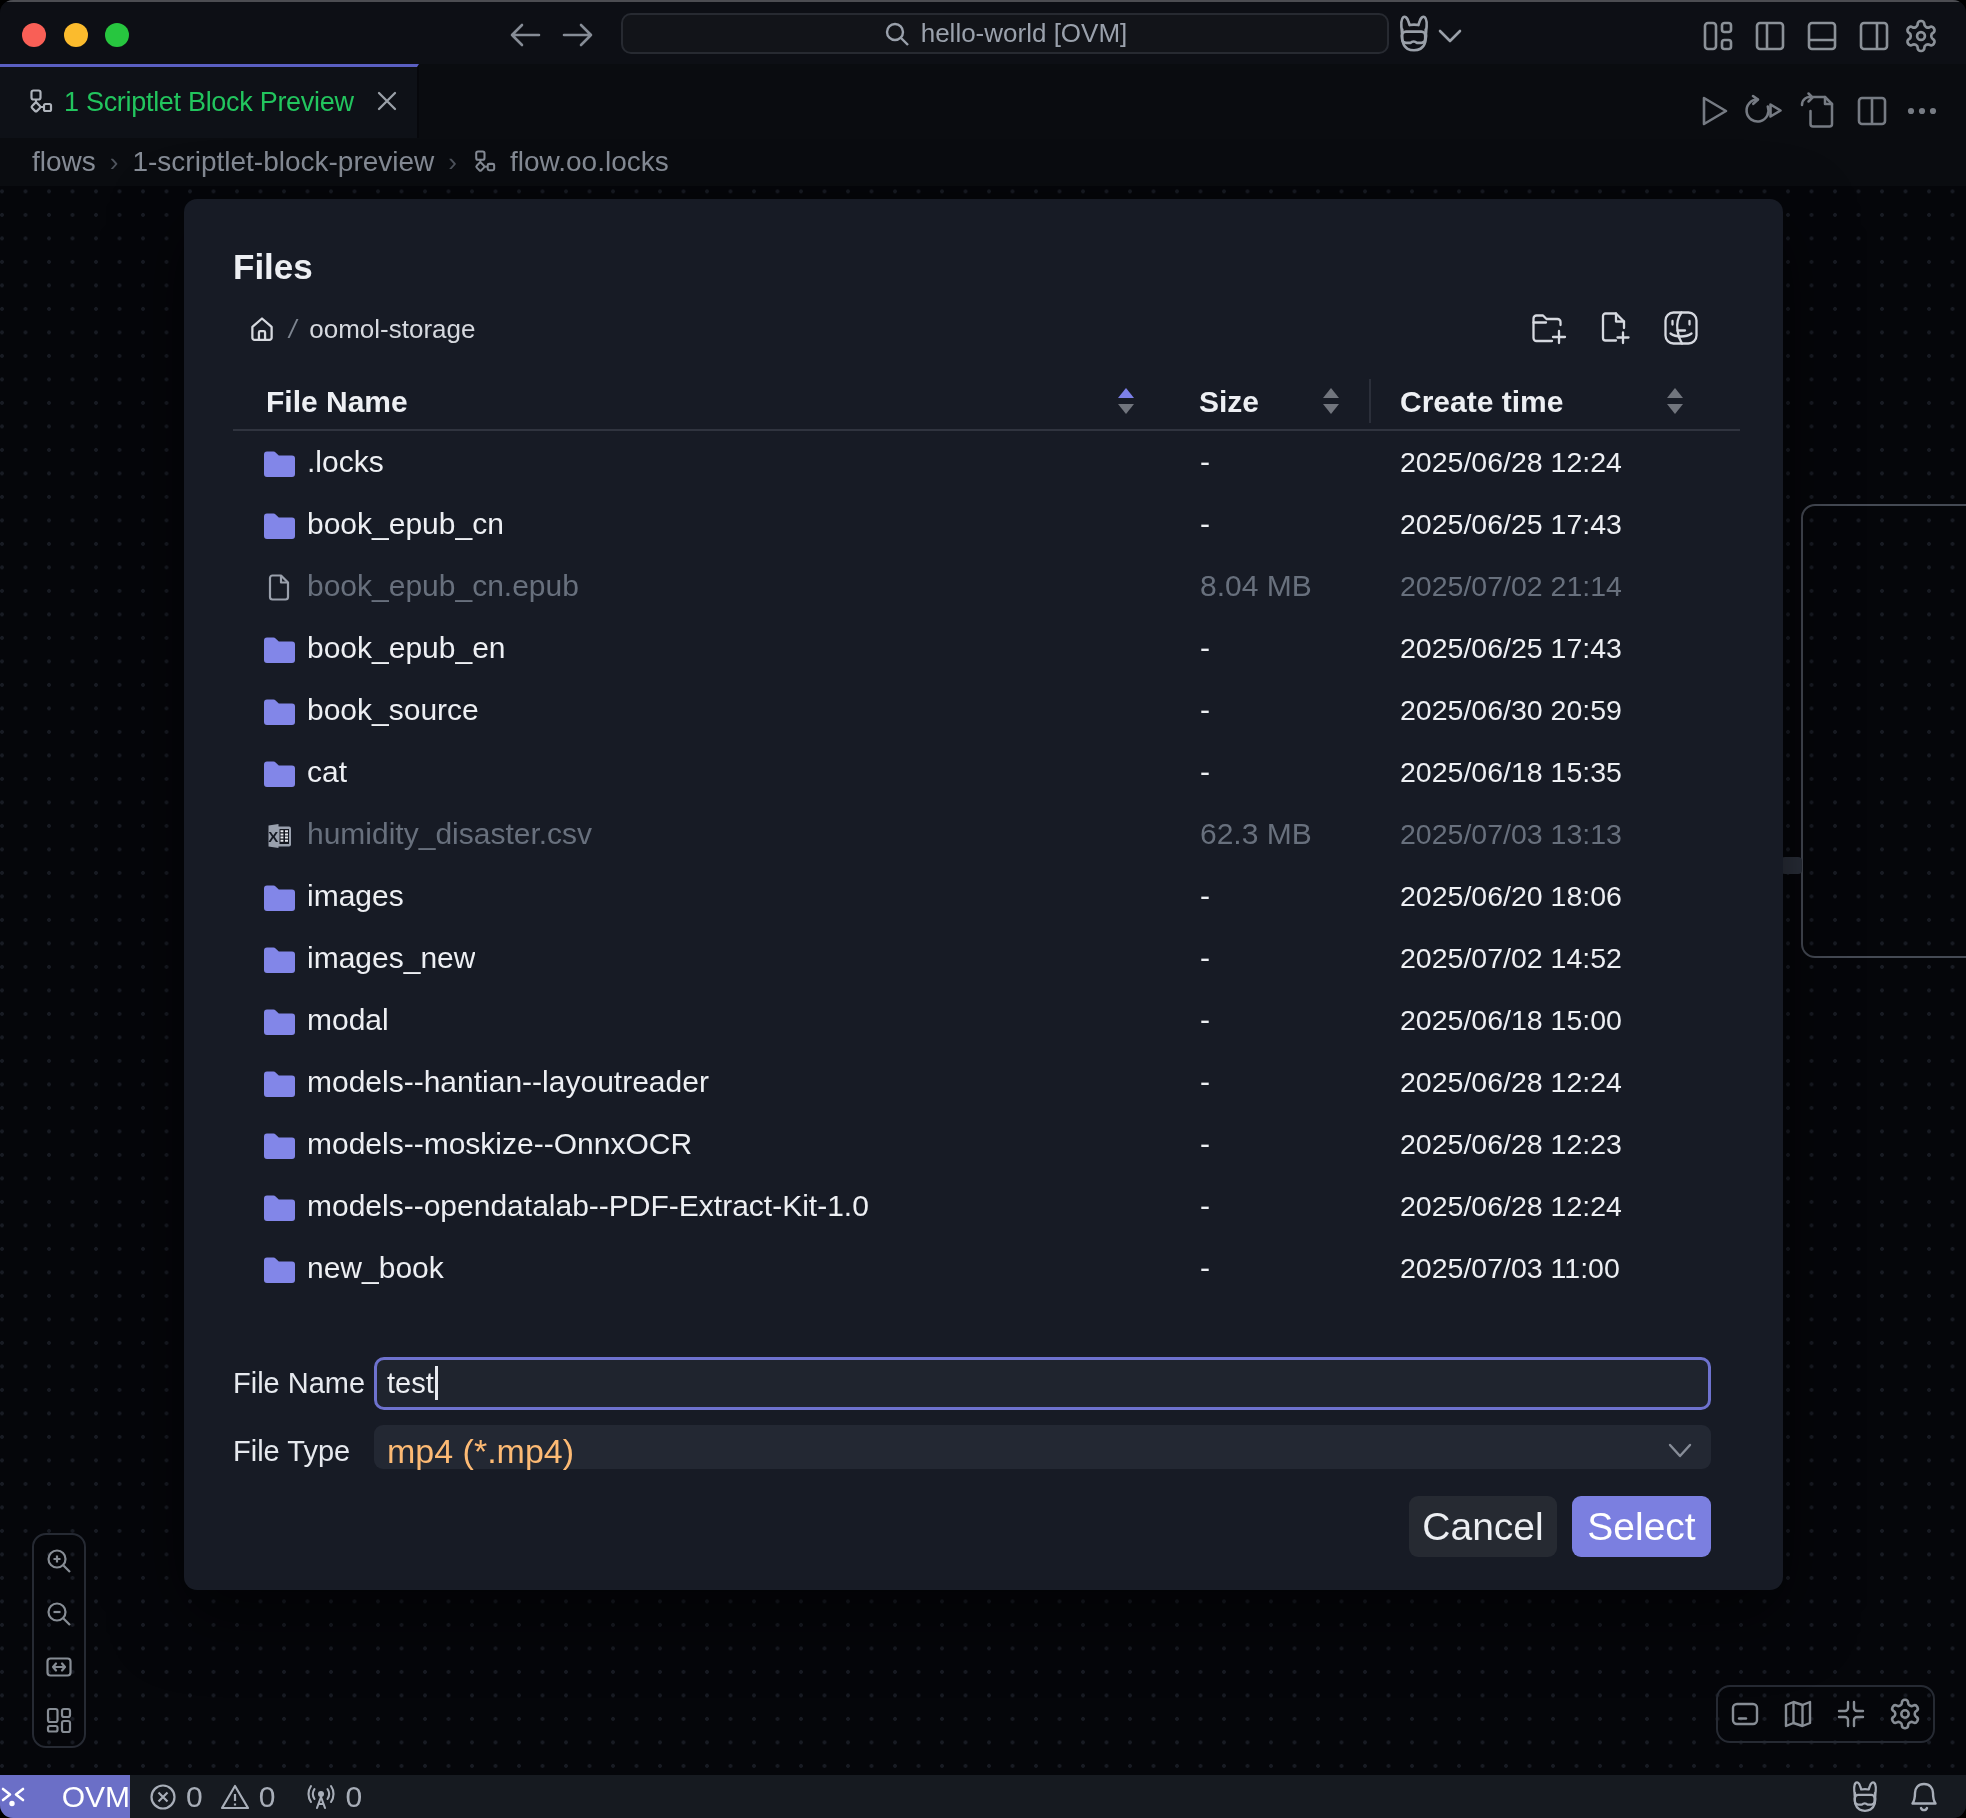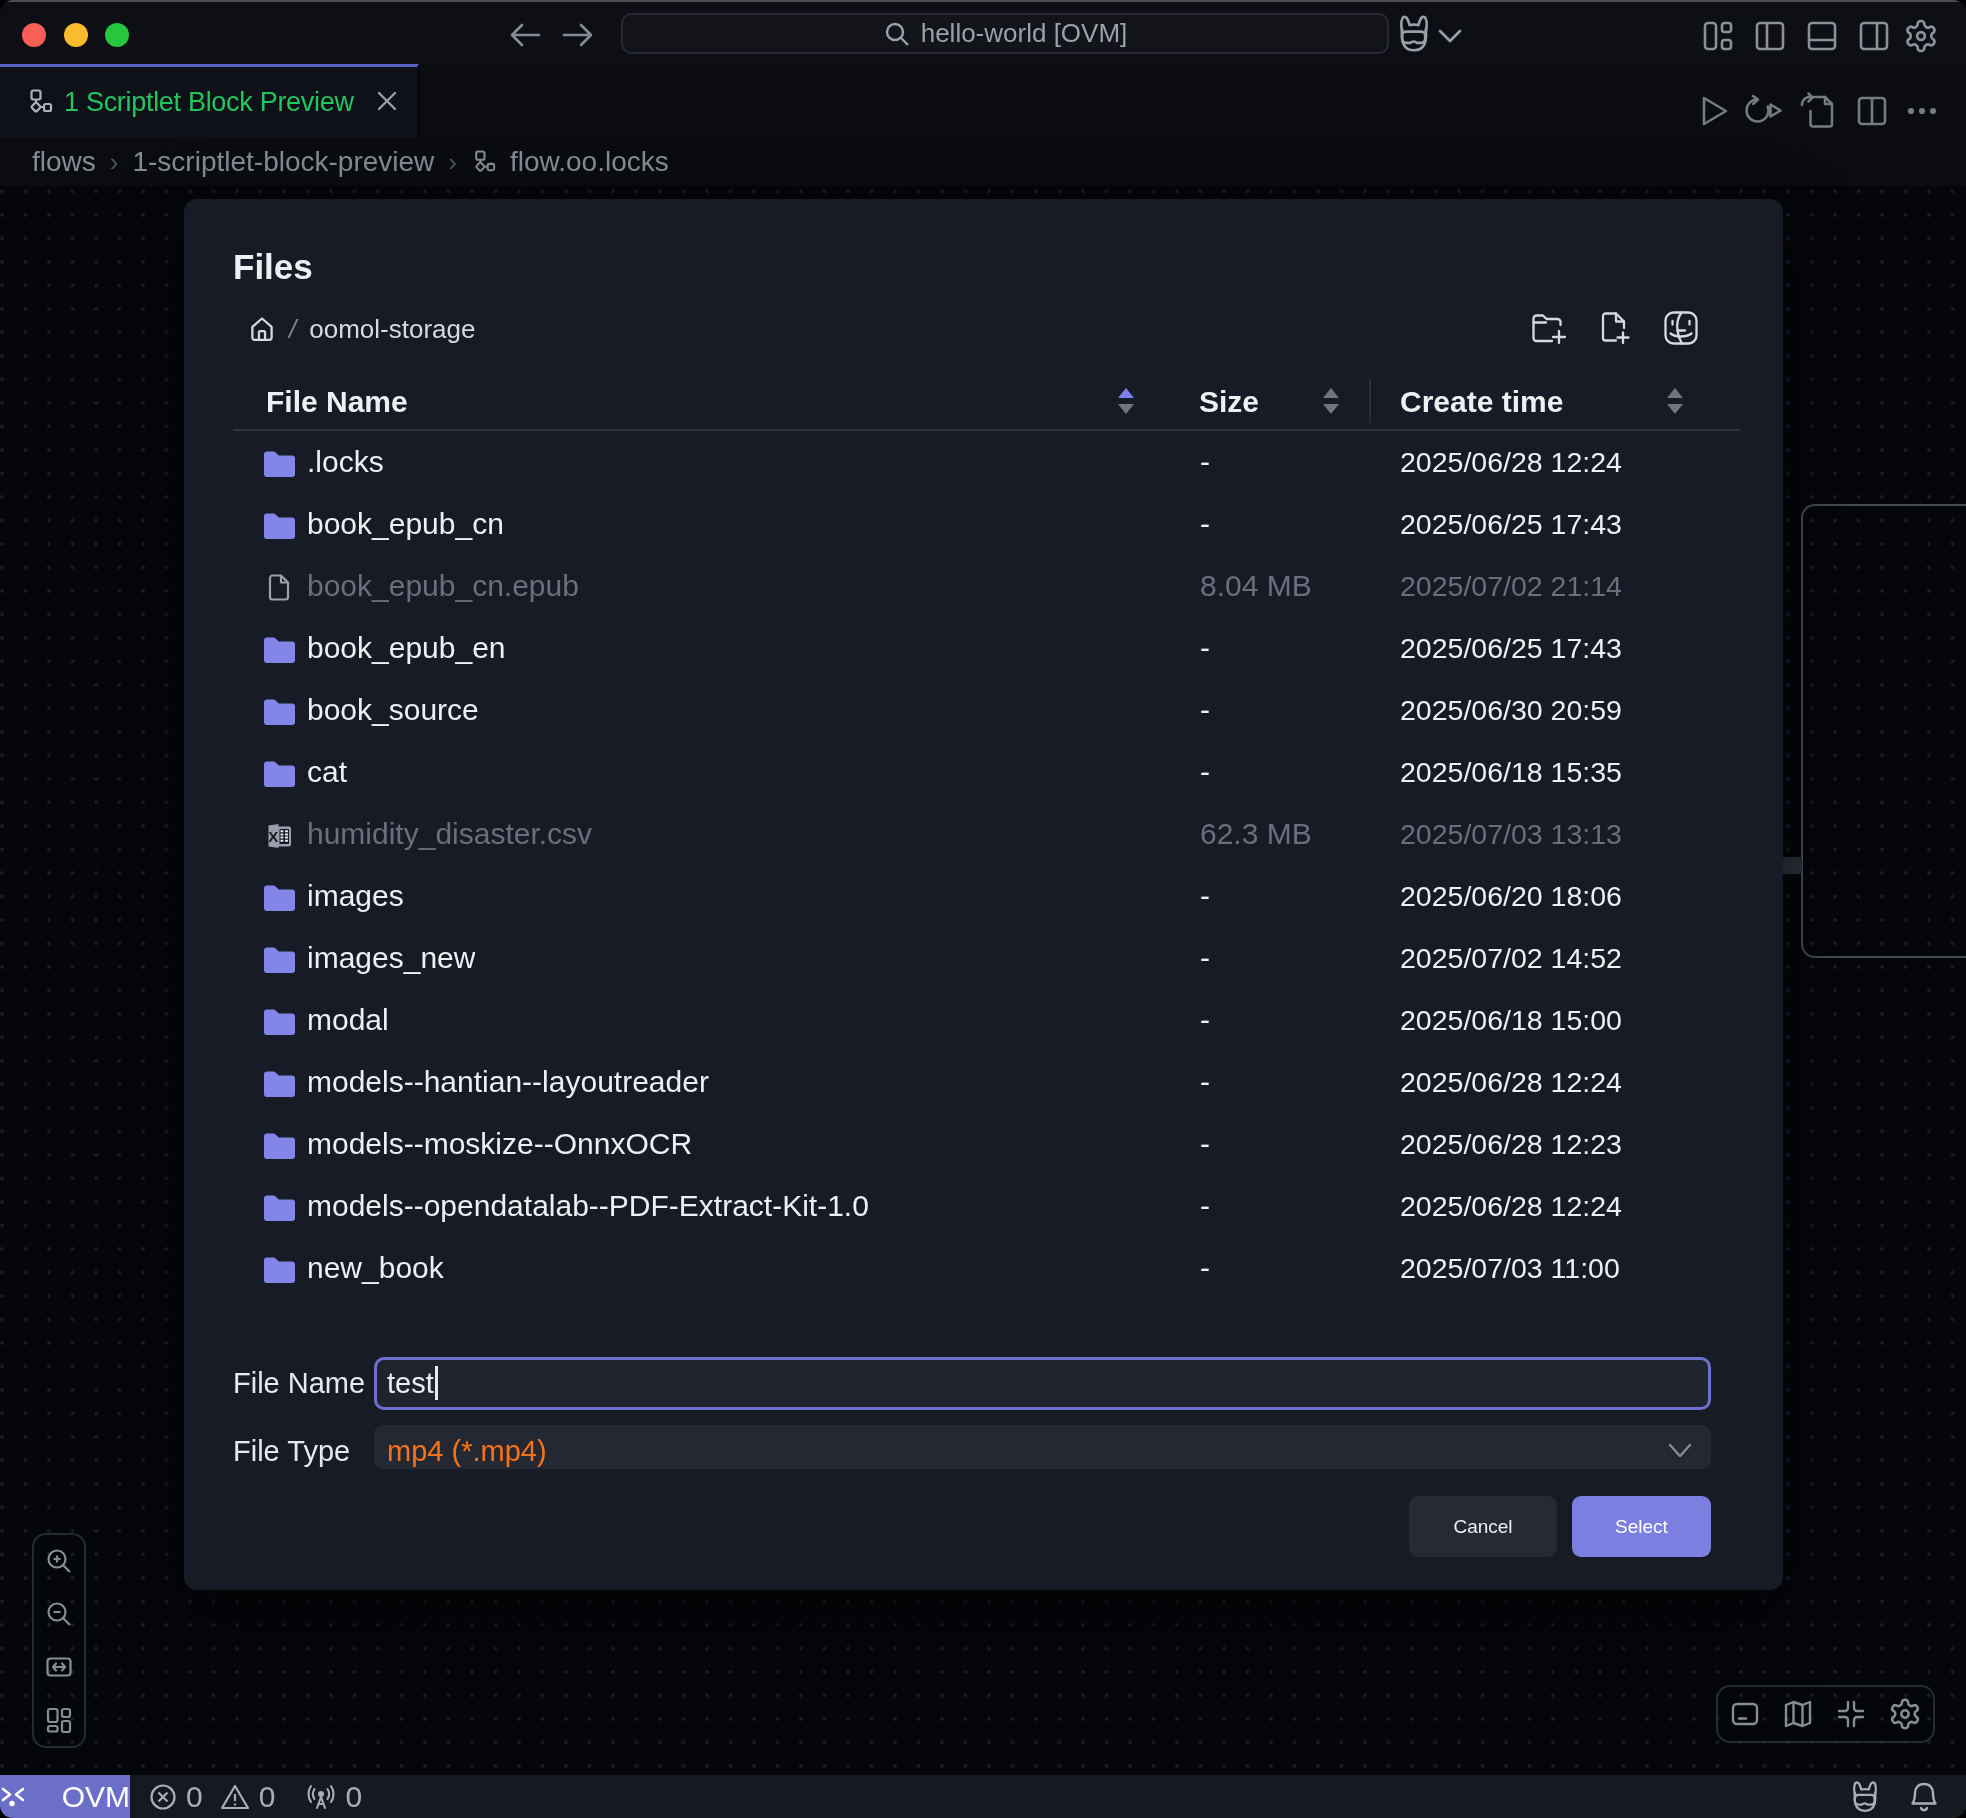--- a/index.html
+++ b/index.html
@@ -41,22 +41,22 @@
 #rows{position:absolute;left:0px;top:232px;width:1599px;height:917px;overflow:hidden;}
 .row{position:relative;width:1599px;height:62px;}
 .row .nm{position:absolute;left:123px;top:0;height:62px;line-height:62px;font-size:30px;color:#edeff3;white-space:nowrap;max-width:830px;overflow:hidden;text-overflow:ellipsis;}
 .row .sz{position:absolute;left:1016px;top:0;height:62px;line-height:62px;font-size:30px;color:#edeff3;}
 .row .dt{position:absolute;left:1216px;top:0;height:62px;line-height:62px;font-size:28.5px;color:#edeff3;}
 .row.dim .nm,.row.dim .sz,.row.dim .dt{color:#68707d;}
 .ric{position:absolute;left:79px;top:16.5px;width:32px;height:32px;display:flex;align-items:center;justify-content:center;}
 
 .flabel{position:absolute;left:49px;color:#e6e9ee;font-size:29px;height:53px;line-height:53px;}
 #fninput{position:absolute;left:190px;top:1158px;width:1337px;height:53px;border:3px solid #6e72ce;border-radius:10px;background:#1f242e;color:#eceef2;font-size:29px;line-height:47px;padding-left:10px;}
-#ftsel{position:absolute;left:190px;top:1226px;width:1337px;height:44px;border-radius:9px;background:#232833;color:#f97316;font-size:29px;line-height:52px;padding-left:13px;}
-.btn{position:absolute;top:1297px;height:61px;border-radius:9px;font-size:19px;color:#eceef2;display:flex;align-items:center;justify-content:center;}
+#ftsel{position:absolute;left:190px;top:1226px;width:1337px;height:44px;border-radius:9px;background:#232833;color:#fdba74;font-size:34px;line-height:52px;padding-left:13px;}
+.btn{position:absolute;top:1297px;height:61px;border-radius:9px;font-size:39px;color:#eceef2;display:flex;align-items:center;justify-content:center;}
 #btncancel{left:1225px;width:148px;background:#262a32;}
 #btnselect{left:1388px;width:139px;background:#7b7fe0;color:#ffffff;}
 
 #statusbar{position:absolute;left:0;top:1775px;width:1966px;height:43px;background:#161a20;color:#a8aeb8;font-size:30px;}
 #ovm{position:absolute;left:0;top:0;width:130px;height:43px;background:#6b6fc7;color:#fff;display:flex;align-items:center;justify-content:space-between;gap:10px;font-size:30px;}
 .sbit{position:absolute;top:0;height:43px;display:flex;align-items:center;gap:8px;}
 svg{display:block;}
 #caret{display:inline-block;width:3px;height:34px;background:#e8eaf0;vertical-align:-7px;margin-left:1px;}
 </style>
 </head>

